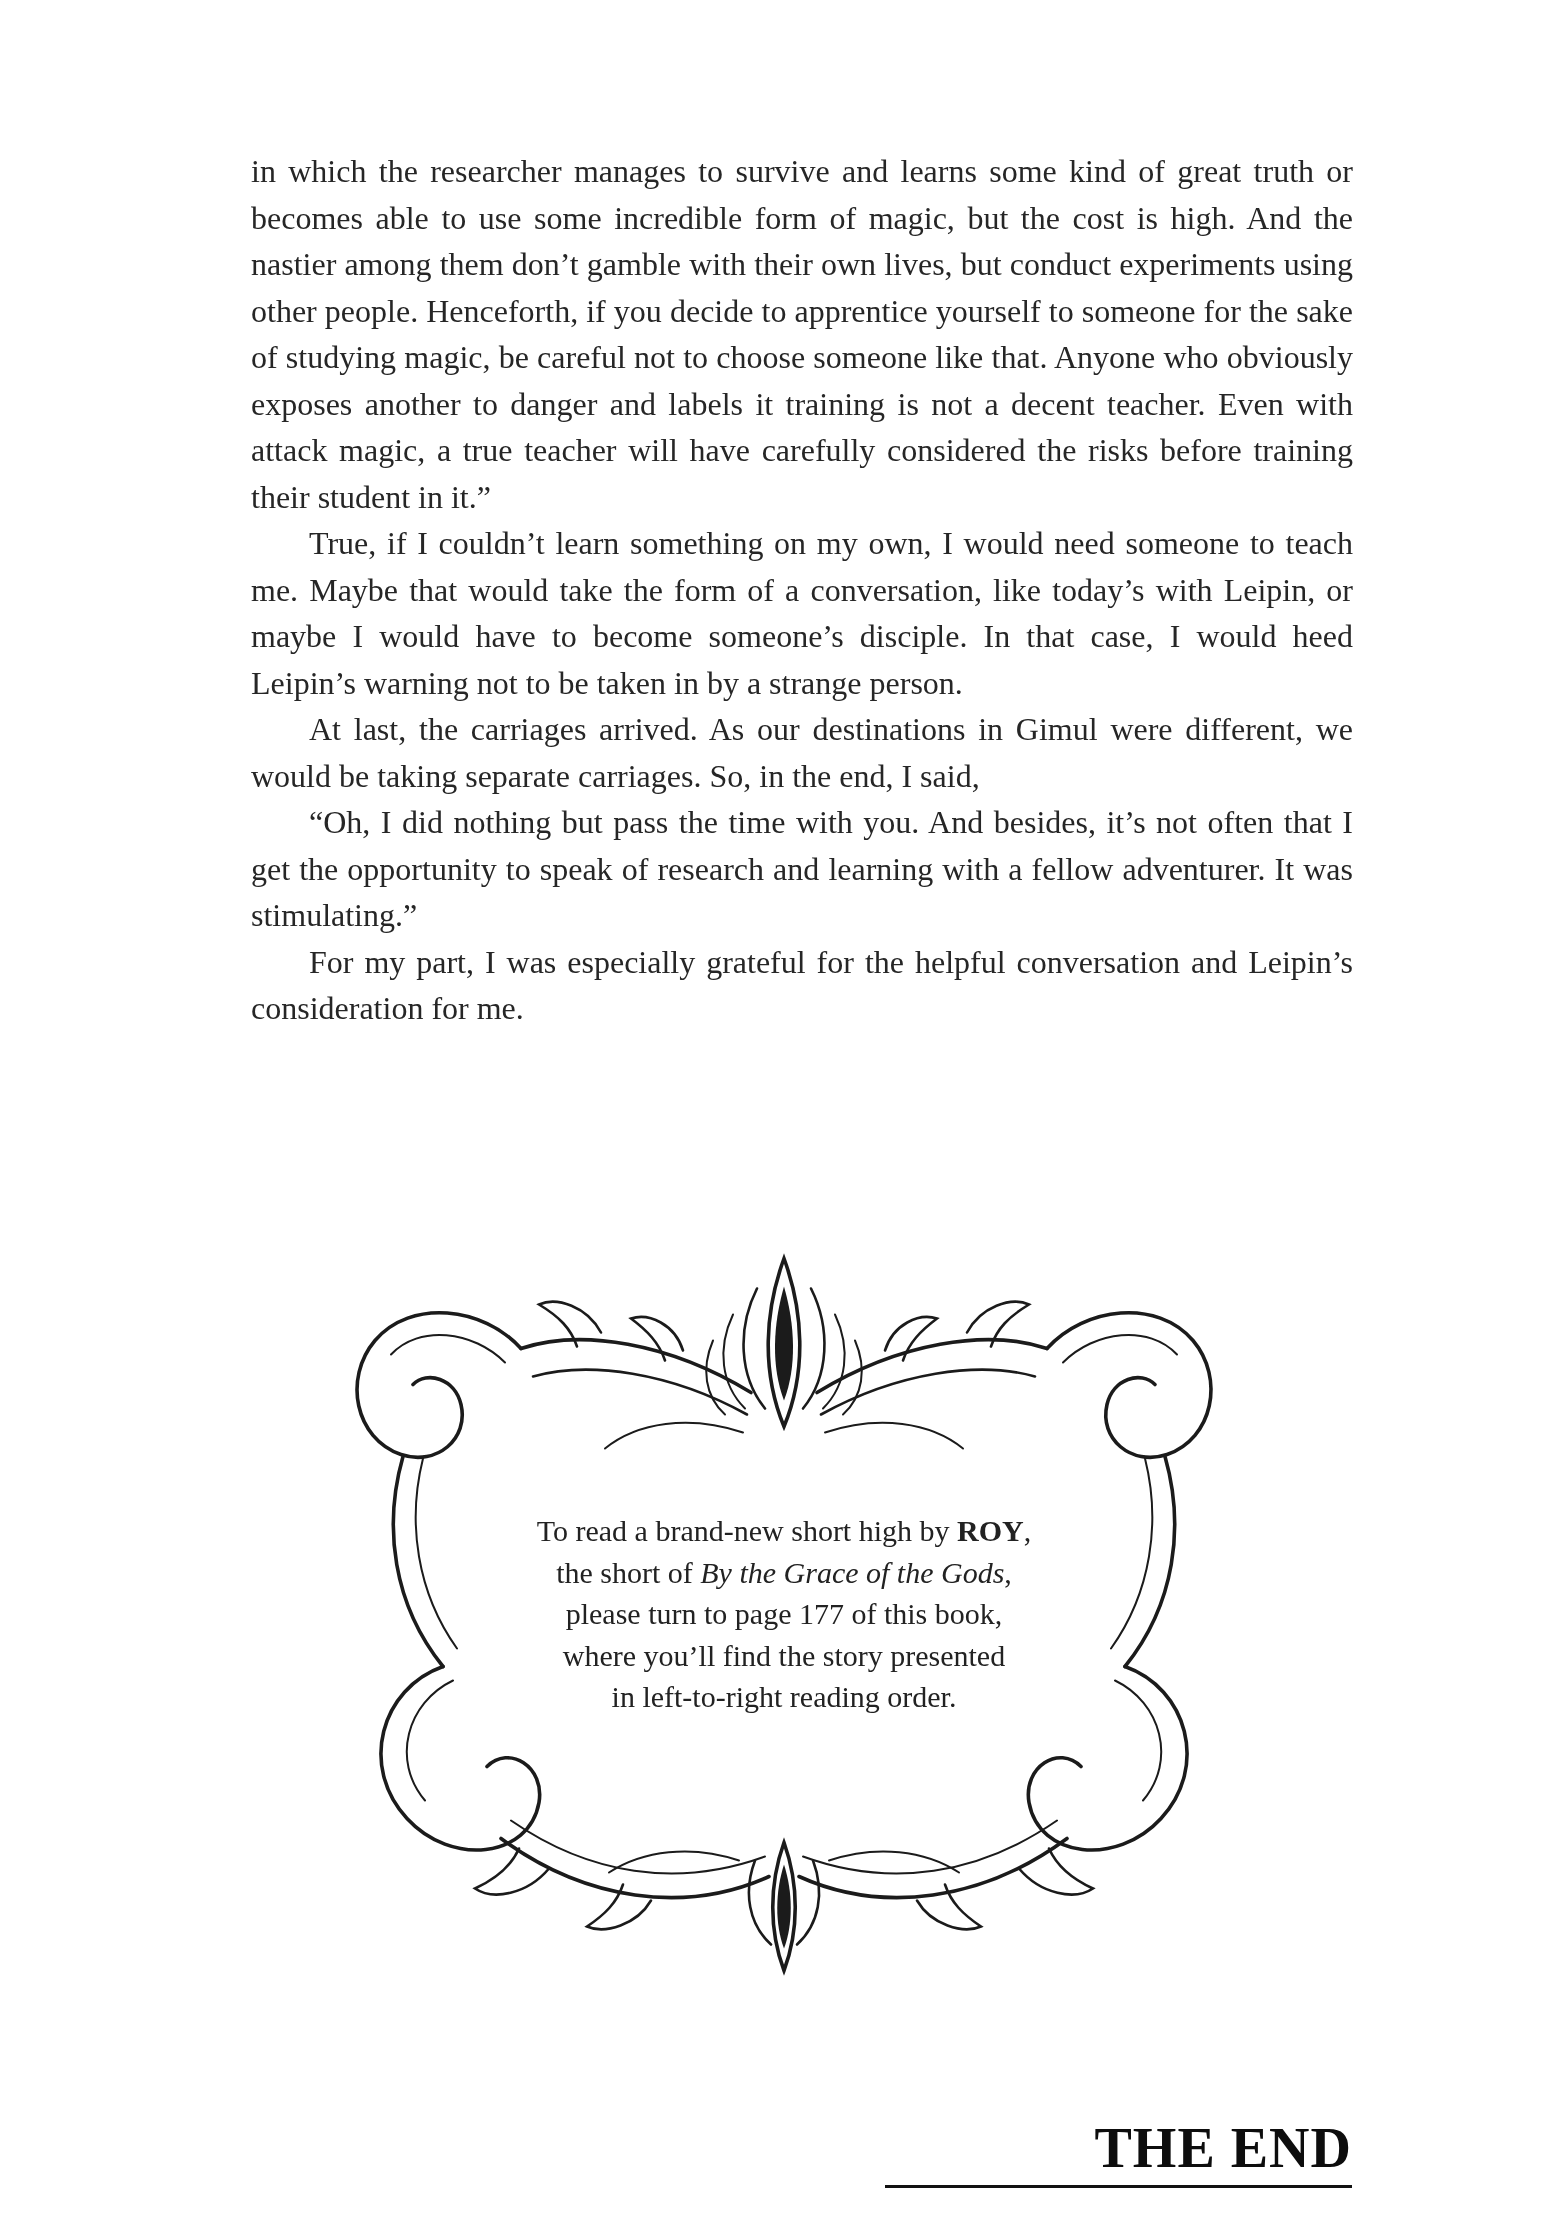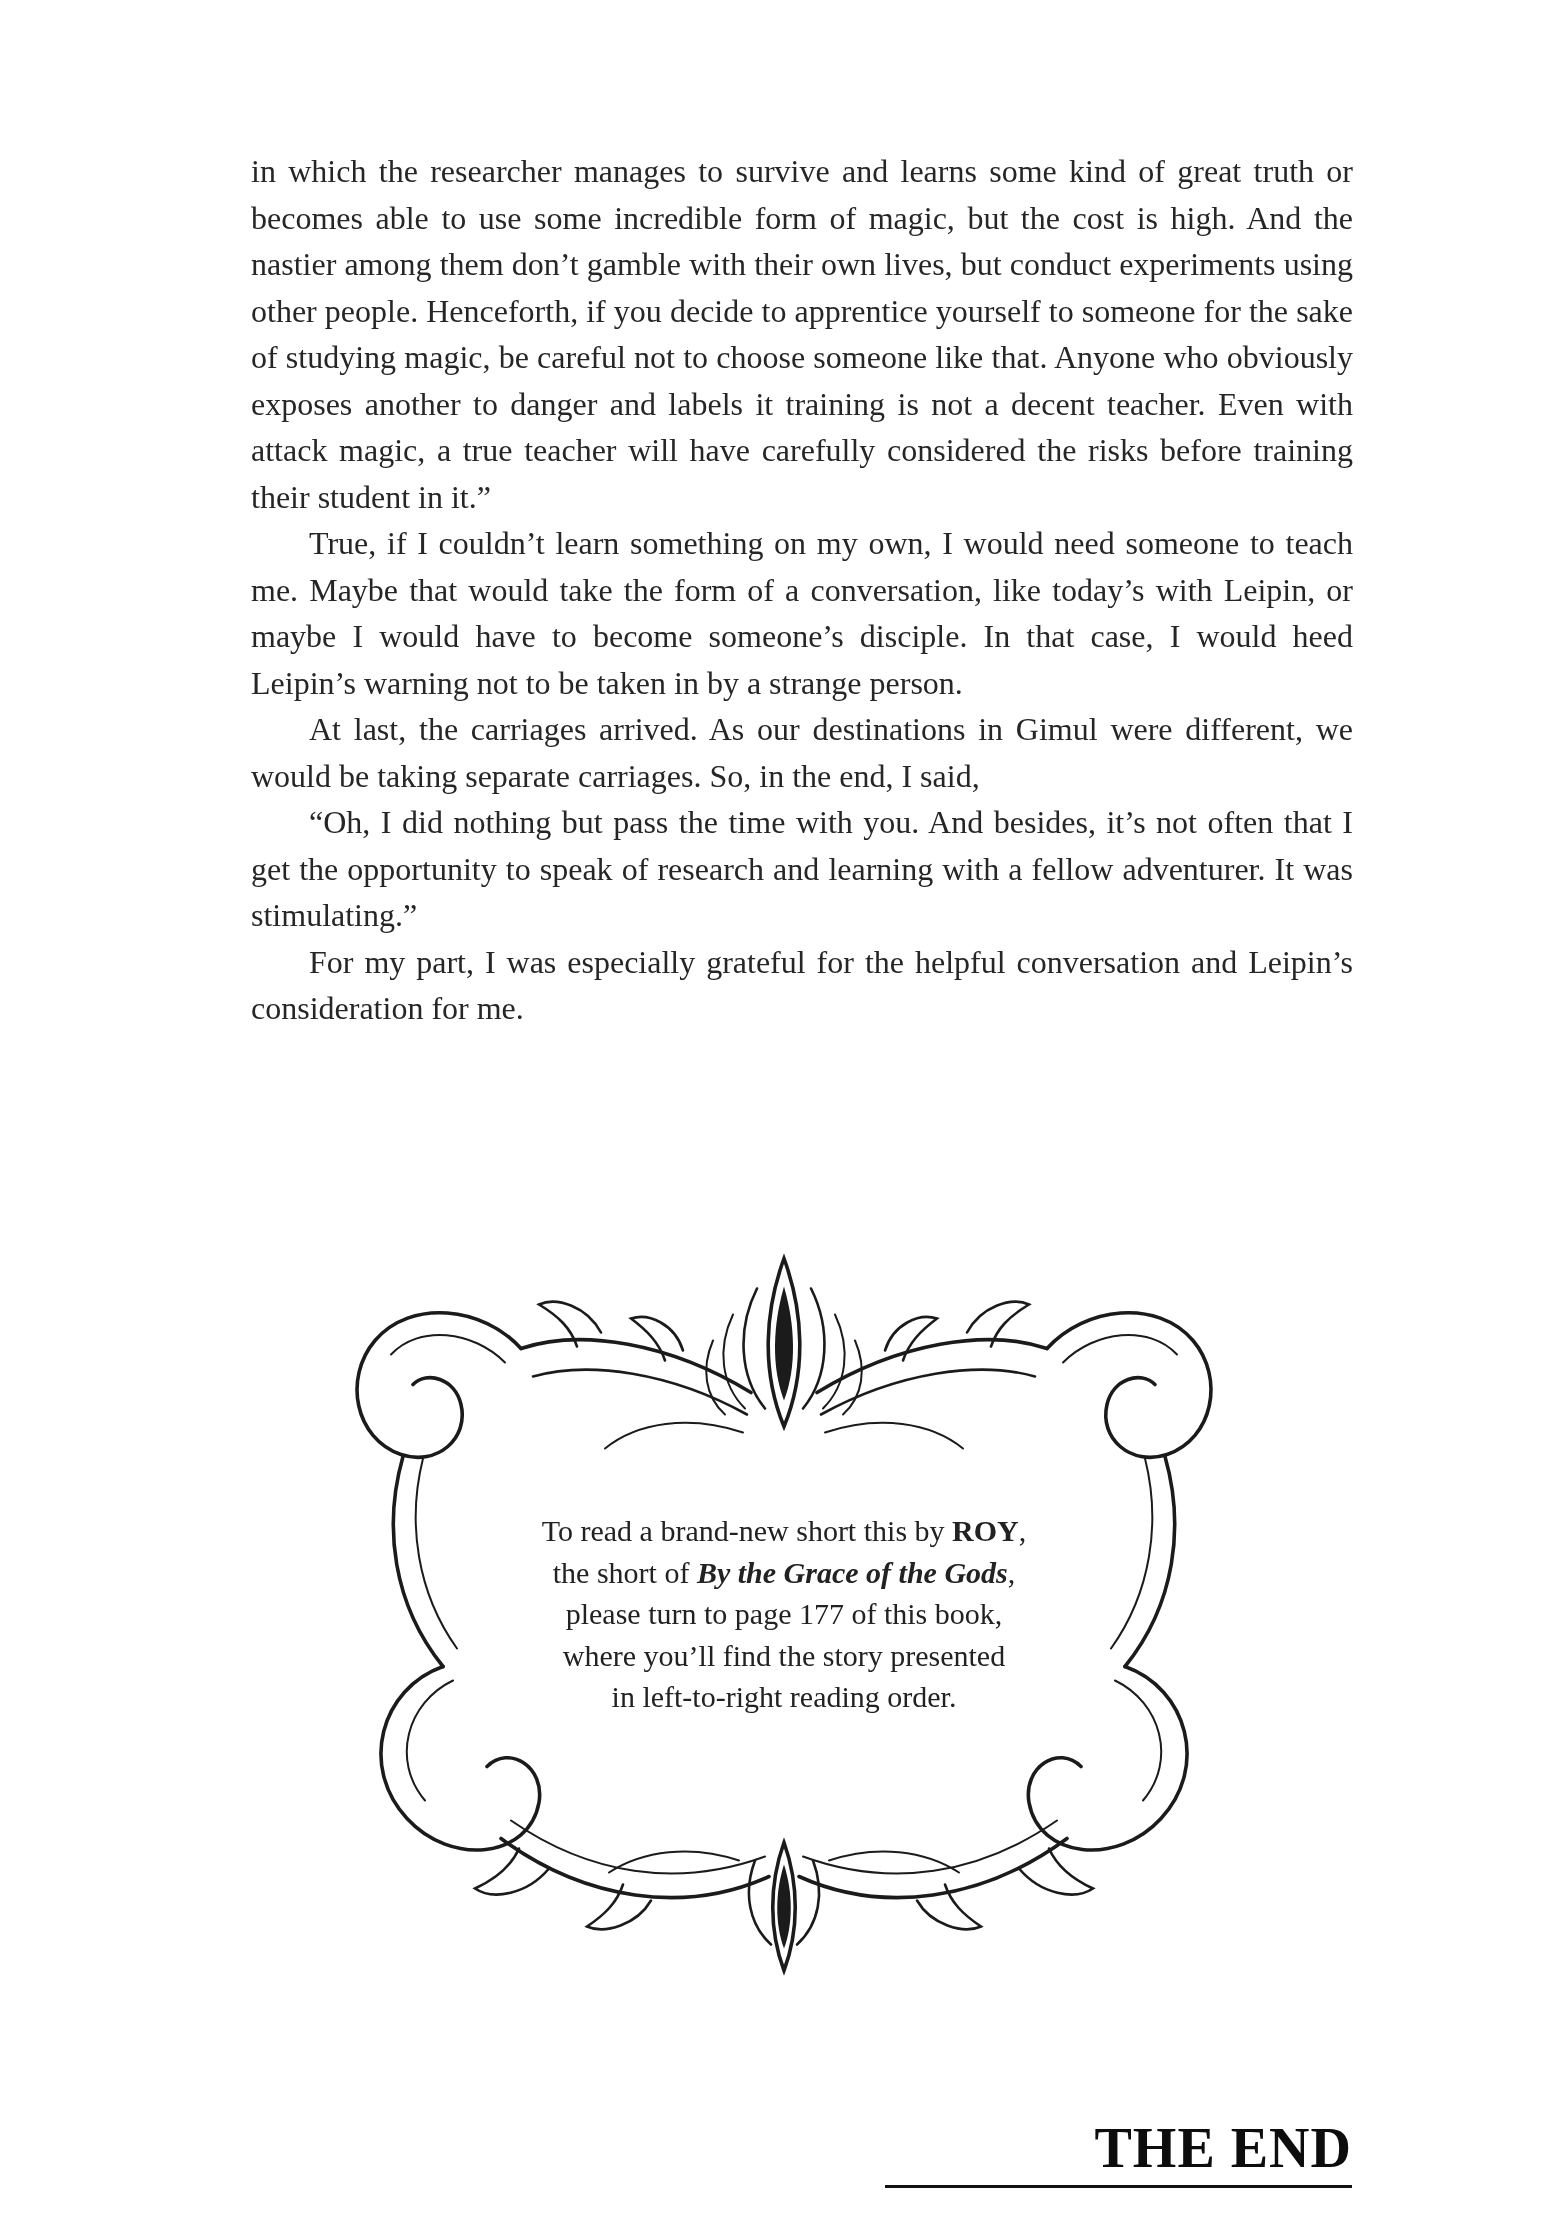--- a/index.html
+++ b/index.html
@@ -42,21 +42,21 @@
     left: 0;
     top: 288px;
     width: 100%;
     text-align: center;
     font-size: 30px;
     line-height: 41.5px;
     color: #222222;
   }
   .note-line { white-space: nowrap; }
   .b  { font-weight: bold; }
-  .bi { font-weight: bold; font-style: italic; }
+  .bi { font-weight: normal; font-style: italic; }
 
   .footer {
     position: absolute;
     left: 885px;
     top: 2116px;
     width: 467px;
   }
   .the-end {
     font-size: 56px;
     font-weight: bold;
@@ -127,21 +127,21 @@
 
       <g>
         <path d="M465,618 C480,660 480,706 465,746 C450,706 450,660 465,618 Z" class="orn-s3"></path>
         <path d="M465,640 C474,668 474,700 465,724 C456,700 456,668 465,640 Z" fill="#1b1b1b" stroke="none"></path>
         <path d="M436,636 C424,668 430,700 452,720" class="orn-s2"></path>
         <path d="M494,636 C506,668 500,700 478,720" class="orn-s2"></path>
       </g>
     </svg>
 
     <div class="frame-note">
-      <div class="note-line"><span>To read a brand-new short this by </span><span class="b">ROY</span><span>,</span></div>
+      <div class="note-line"><span>To read a brand-new short high by </span><span class="b">ROY</span><span>,</span></div>
       <div class="note-line"><span>the short of </span><span class="bi">By the Grace of the Gods</span><span>,</span></div>
       <div class="note-line">please turn to page 177 of this book,</div>
       <div class="note-line">where you’ll find the story presented</div>
       <div class="note-line">in left-to-right reading order.</div>
     </div>
   </div>
 
   <div class="footer">
     <div class="the-end">THE END</div>
     <div class="end-rule"></div>

